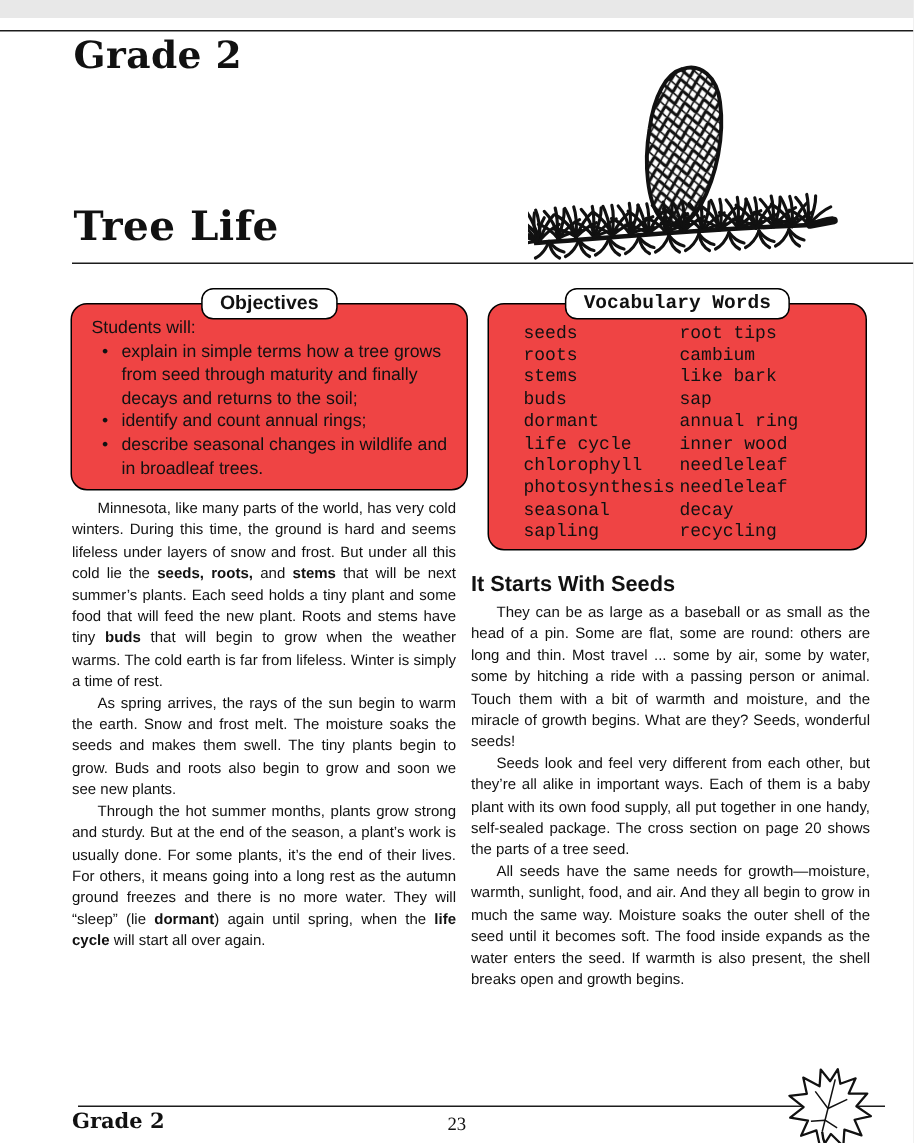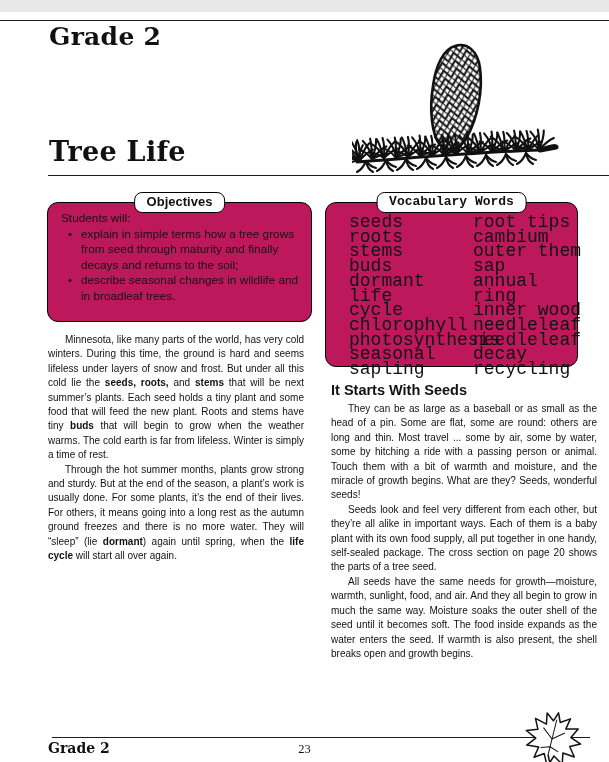--- a/index.html
+++ b/index.html
@@ -17,44 +17,44 @@
     font-family:"DejaVu Serif",serif;font-weight:900;font-size:25px;letter-spacing:.3px;
   }
   .section-title{
     position:absolute;left:49px;top:124px;margin:0;
     font-family:"DejaVu Serif",serif;font-weight:900;font-size:27px;letter-spacing:.3px;
   }
   .pinecone{position:absolute;left:352px;top:26px;}
   .leaf{position:absolute;left:520px;top:697px;}
 
   
-  .callout{position:absolute;border:1.6px solid #000;border-radius:11px;background:#be185d;}
+  .callout{position:absolute;border:1.6px solid #000;border-radius:11px;background:#ef4444;}
   #objectives-box{left:47px;top:190px;width:263px;min-height:118px;}
   #vocabulary-box{left:325px;top:190px;width:251px;height:163px;font-family:Liberation Mono, monospace;}
   .tab{
     position:absolute;top:-11px;left:50%;transform:translateX(-50%);
     background:#fff;border:1.6px solid #000;border-radius:8px;
     padding:1px 12px 2px;font-size:13px;font-weight:bold;white-space:nowrap;line-height:16px;
   }
   .obj-inner{padding:8px 8px 6px 13px;font-size:11.8px;line-height:15.6px;}
   .obj-intro{margin:0;}
   ul.bullets{margin:0;padding:0 0 0 7px;list-style:none;}
   ul.bullets li{display:flex;}
   ul.bullets .dot{flex:none;width:13px;}
   ul.bullets .dot::before{content:"\2022";}
-  .voc-inner{display:flex;padding:12px 0 0 23px;font-size:18px;gap:20px;}
+  .voc-inner{display:flex;padding:12px 0 0 23px;font-size:12px;}
   .voc-inner ul{margin:0;padding:0;list-style:none;}
   .voc-inner ul li{line-height:14.7px;}
   #vocab-col-left{width:104px;}
   #vocab-col-right{flex:1;}
 
   
   .col{position:absolute;}
   #col-left{left:48px;top:321px;width:256px;}
-  #col-right{left:331px;top:370px;width:266px;}
+  #col-right{left:314px;top:370px;width:266px;}
   .section-heading{margin:0 0 4px 0;font-size:14.5px;font-weight:bold;}
   .para{
     margin:0;text-indent:17px;text-align:justify;
     font-family:Liberation Sans, sans-serif;font-size:10px;line-height:14.4px;
   }
   .para b{font-weight:bold;}
 
   .footer-label{
     position:absolute;left:48px;top:728px;margin:0;
     font-family:"DejaVu Serif",serif;font-weight:900;font-size:14px;
@@ -135,20 +135,24 @@
     <div class="tab">Objectives</div>
     <div class="obj-inner">
       <p class="obj-intro">Students will:</p>
       <ul class="bullets">
           <li>
           <span class="dot"></span>
           <span>explain in simple terms how a tree grows from seed through maturity and finally decays and returns to the soil;</span>
         </li>
           <li>
           <span class="dot"></span>
+          <span>identify and count annual rings;</span>
+        </li>
+          <li>
+          <span class="dot"></span>
           <span>describe seasonal changes in wildlife and in broadleaf trees.</span>
         </li>
         </ul>
     </div>
   </div>
 
   <div class="callout" id="vocabulary-box">
     <div class="tab">Vocabulary Words</div>
     <div class="voc-inner">
       <ul id="vocab-col-left">
@@ -159,35 +163,36 @@
           <li>dormant</li>
           <li>life cycle</li>
           <li>chlorophyll</li>
           <li>photosynthesis</li>
           <li>seasonal</li>
           <li>sapling</li>
         </ul>
       <ul id="vocab-col-right">
           <li>root tips</li>
           <li>cambium</li>
-          <li>outer them</li>
+          <li>like bark</li>
           <li>sap</li>
           <li>annual ring</li>
           <li>inner wood</li>
           <li>needleleaf</li>
           <li>needleleaf</li>
           <li>decay</li>
           <li>recycling</li>
         </ul>
     </div>
   </div>
 
   <div class="col" id="col-left">
     <div>
         <p class="para"><span>Minnesota, like many parts of the world, has very cold winters. During this time, the ground is hard and seems lifeless under layers of snow and frost. But under all this cold lie the </span><b>seeds, roots,</b><span> and </span><b>stems</b><span> that will be next summer’s plants. Each seed holds a tiny plant and some food that will feed the new plant. Roots and stems have tiny </span><b>buds</b><span> that will begin to grow when the weather warms. The cold earth is far from lifeless. Winter is simply a time of rest.</span></p>
+        <p class="para"><span>As spring arrives, the rays of the sun begin to warm the earth. Snow and frost melt. The moisture soaks the seeds and makes them swell. The tiny plants begin to grow. Buds and roots also begin to grow and soon we see new plants.</span></p>
         <p class="para"><span>Through the hot summer months, plants grow strong and sturdy. But at the end of the season, a plant’s work is usually done. For some plants, it’s the end of their lives. For others, it means going into a long rest as the autumn ground freezes and there is no more water. They will “sleep” (lie </span><b>dormant</b><span>) again until spring, when the </span><b>life cycle</b><span> will start all over again.</span></p>
       </div>
   </div>
 
   <div class="col" id="col-right">
     <h3 class="section-heading">It Starts With Seeds</h3>
     <div>
         <p class="para"><span>They can be as large as a baseball or as small as the head of a pin. Some are flat, some are round: others are long and thin. Most travel ... some by air, some by water, some by hitching a ride with a passing person or animal. Touch them with a bit of warmth and moisture, and the miracle of growth begins. What are they? Seeds, wonderful seeds!</span></p>
         <p class="para"><span>Seeds look and feel very different from each other, but they’re all alike in important ways. Each of them is a baby plant with its own food supply, all put together in one handy, self-sealed package. The cross section on page 20 shows the parts of a tree seed.</span></p>
         <p class="para"><span>All seeds have the same needs for growth—moisture, warmth, sunlight, food, and air. And they all begin to grow in much the same way. Moisture soaks the outer shell of the seed until it becomes soft. The food inside expands as the water enters the seed. If warmth is also present, the shell breaks open and growth begins.</span></p>

